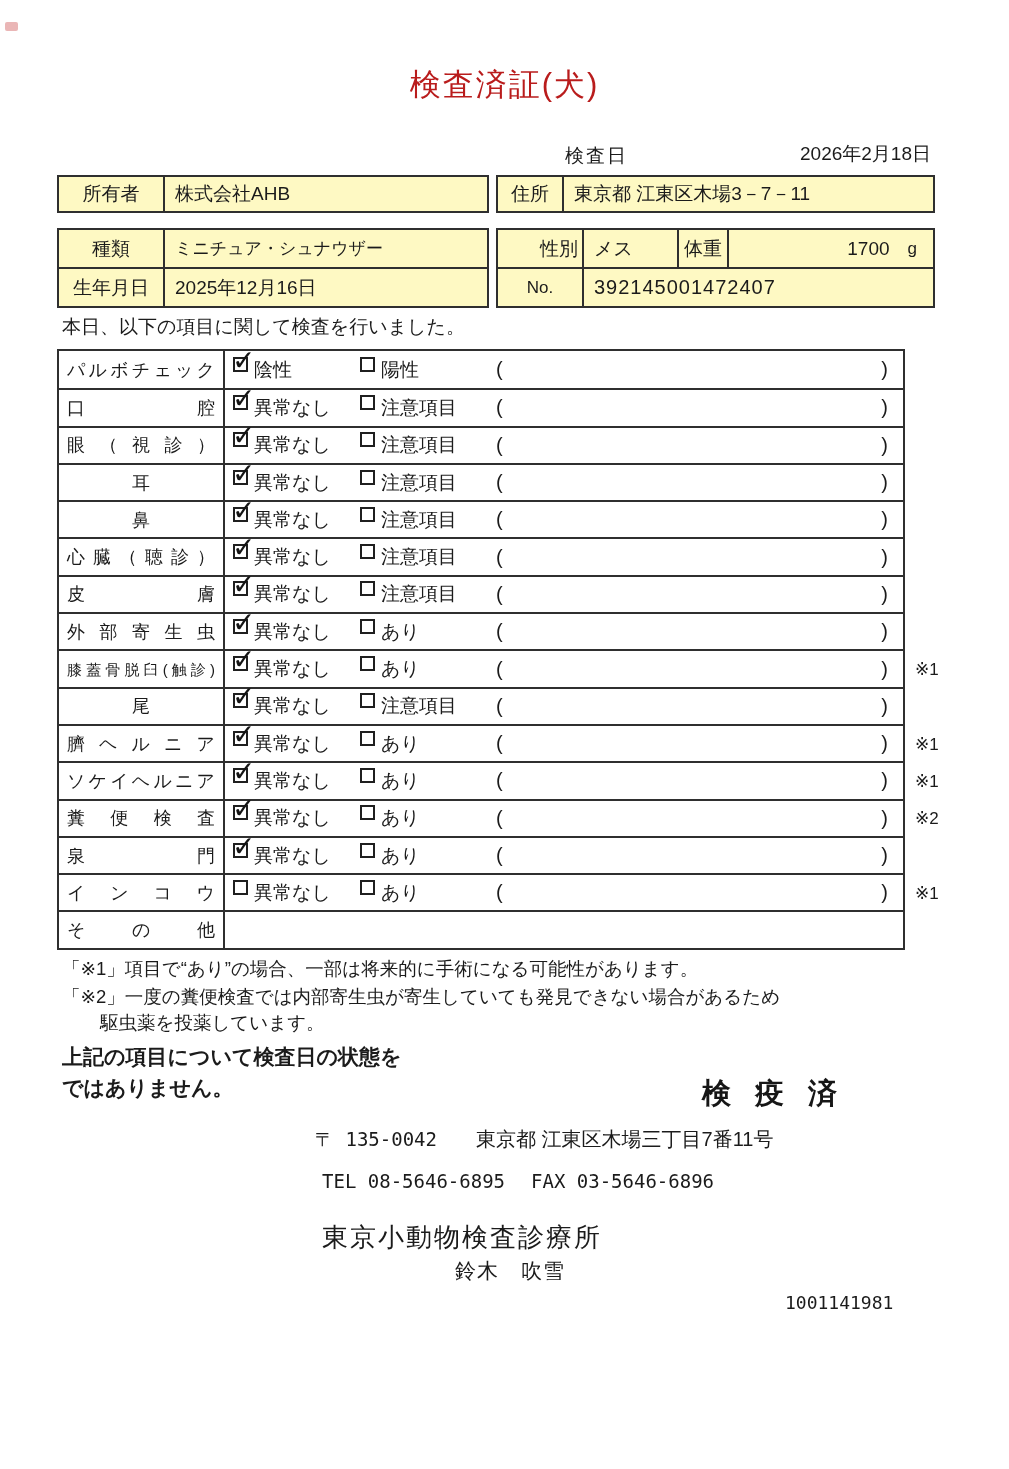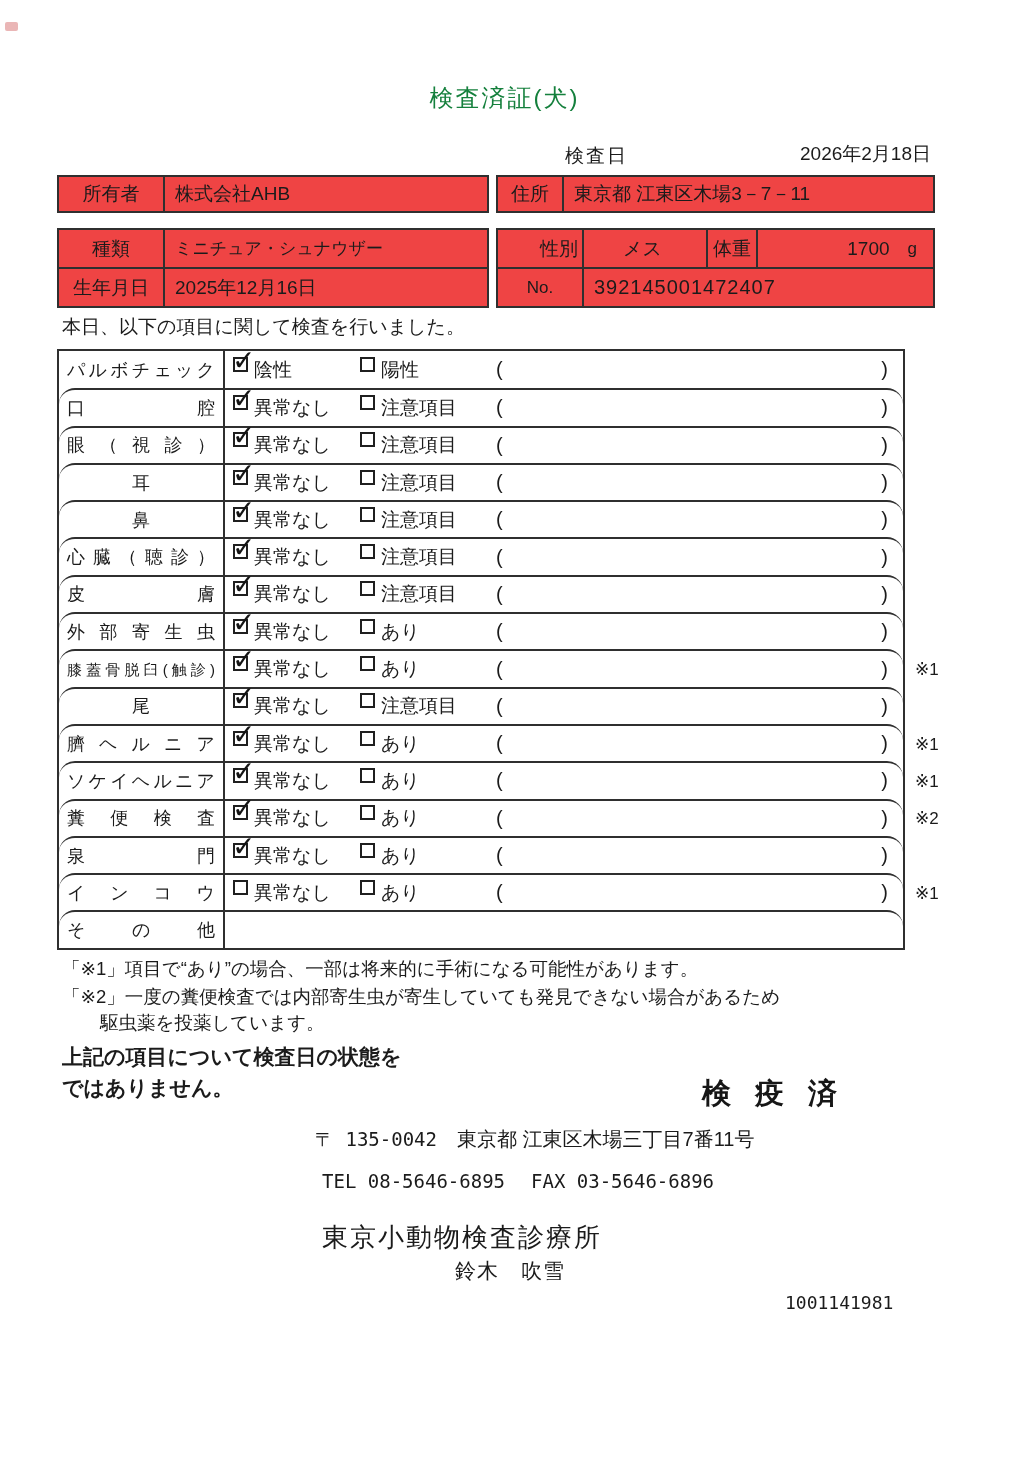--- a/index.html
+++ b/index.html
@@ -4,43 +4,43 @@
 <style>
   html,body{margin:0;padding:0;background:#efefef;}
   .page{position:relative;width:1009px;height:1469px;margin:0 auto;background:#ffffff;
         color:#1b1b1b;font-family:"Liberation Sans","DejaVu Sans",sans-serif;overflow:hidden;}
 
   
   .artifact{position:absolute;left:5px;top:22px;width:13px;height:9px;background:#d97a7a;
             opacity:.55;border-radius:2px;}
 
   
-  .title{position:absolute;top:82px;left:0;width:100%;text-align:center;font-size:24px;
-         letter-spacing:2px;color:#15803d;}
+  .title{position:absolute;top:64px;left:0;width:100%;text-align:center;font-size:31px;
+         letter-spacing:2px;color:#b91c1c;}
   .insp-label{position:absolute;top:143px;left:565px;font-size:19px;letter-spacing:2px;}
   .insp-date{position:absolute;top:141px;right:78px;font-size:19px;}
 
   
   .hgroup{position:absolute;display:flex;gap:7px;}
-  .itable{display:flex;flex-direction:column;border:2px solid #2f2f2f;box-sizing:border-box;background:#ef4444;justify-content:center;}
+  .itable{display:flex;flex-direction:column;border:2px solid #2f2f2f;box-sizing:border-box;background:#fef9c3;justify-content:center;}
   .irow{display:flex;flex:1;min-height:0;}
   .irow + .irow{border-top:2px solid #2f2f2f;}
   .ic{display:flex;align-items:center;box-sizing:border-box;padding:0 10px;font-size:19px;white-space:nowrap;}
   .ic.lab{justify-content:center;padding:0 2px;border-right:2px solid #2f2f2f;flex:none;}
   .ic.val{flex:1;}
   .ic.br{border-right:2px solid #2f2f2f;}
   .ic.wt{justify-content:flex-end;padding-right:16px;gap:18px;}
   .breed{font-size:17px;}
   .noval{font-size:20px;letter-spacing:1px;}
 
   .intro{position:absolute;left:62px;top:314px;font-size:19px;}
 
   
   .checklist{position:absolute;left:57px;top:349px;width:848px;border:2px solid #2f2f2f;box-sizing:border-box;}
-  .cl-row{position:relative;display:flex;height:37.3px;box-sizing:border-box;align-items:stretch;border-radius:16px;}
+  .cl-row{position:relative;display:flex;height:37.3px;box-sizing:border-box;align-items:stretch;}
   .cl-row + .cl-row{border-top:2px solid #2f2f2f;}
   .cl-label{width:166px;flex:none;border-right:2px solid #2f2f2f;display:flex;align-items:center;
             box-sizing:border-box;padding:0 8px;}
   .lbl{display:block;width:100%;font-size:18px;line-height:1;}
   .lbl.justify{text-align:justify;text-align-last:justify;}
   .lbl.center{text-align:center;}
   .lbl.tight{font-size:15px;text-align:justify;text-align-last:justify;}
   .cl-opts{display:flex;align-items:center;flex:1;min-width:0;}
   .opt{display:flex;align-items:flex-start;gap:6px;font-size:19px;flex:none;}
   .opt1{width:135px;padding-left:8px;box-sizing:border-box;}
@@ -50,21 +50,21 @@
                      color:#141414;font-family:"DejaVu Sans",sans-serif;}
   .parens{flex:1;display:flex;justify-content:space-between;align-items:center;font-size:20px;
           padding:0 15px 0 2px;color:#1b1b1b;}
   .note{position:absolute;left:856px;top:50%;transform:translateY(-50%);font-size:17px;white-space:nowrap;}
 
   
   .fnote{position:absolute;font-size:18.5px;white-space:nowrap;}
   .disclaimer{position:absolute;left:62px;top:1041px;font-size:21px;line-height:31px;font-weight:600;}
   .stamp{position:absolute;left:702px;top:1074px;font-size:29px;letter-spacing:8px;font-weight:600;color:#161616;}
 
-  .postal-line{position:absolute;left:315px;top:1126px;display:flex;gap:20px;align-items:baseline;}
+  .postal-line{position:absolute;left:315px;top:1126px;display:flex;gap:39px;align-items:baseline;}
   .postal{font-family:"DejaVu Sans Mono","Liberation Mono",monospace;font-size:19px;}
   .addr2{font-size:20px;}
   .tel-line{position:absolute;left:322px;top:1170px;display:flex;gap:26px;
             font-family:"DejaVu Sans Mono","Liberation Mono",monospace;font-size:19px;}
   .clinic{position:absolute;left:322px;top:1220px;font-size:26px;letter-spacing:2px;}
   .examiner{position:absolute;left:455px;top:1257px;font-size:21px;letter-spacing:1px;}
   .serial{position:absolute;left:785px;top:1292px;font-family:"DejaVu Sans Mono","Liberation Mono",monospace;
           font-size:18px;}
 </style>
 </head>
@@ -101,21 +101,21 @@
         <div class="ic val breed">ミニチュア・シュナウザー</div>
       </div>
       <div class="irow">
         <div class="ic lab" style="width:106px;">生年月日</div>
         <div class="ic val">2025年12月16日</div>
       </div>
     </div>
     <div class="itable" style="flex:1;">
       <div class="irow">
         <div class="ic lab" style="width:86px;padding-left:40px;">性別</div>
-        <div class="ic br" style="width:95px;margin-left:29px;">メス</div>
+        <div class="ic br" style="width:95px;">メス</div>
         <div class="ic lab" style="width:50px;">体重</div>
         <div class="ic val wt">
           <span>1700</span>
           <span style="font-size:17px;">g</span>
         </div>
       </div>
       <div class="irow">
         <div class="ic lab" style="width:86px;font-size:17px;">No.</div>
         <div class="ic val noval">392145001472407</div>
       </div>

